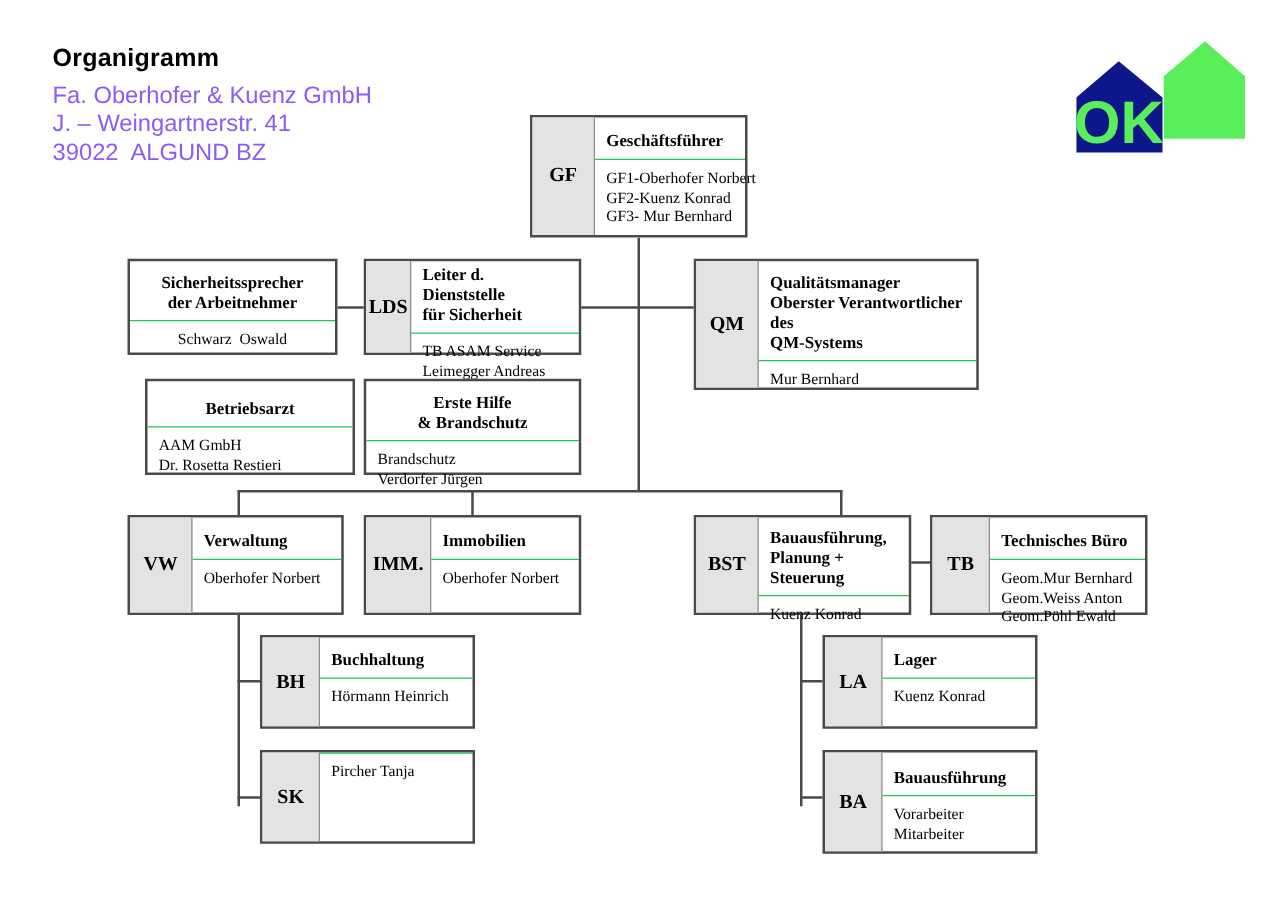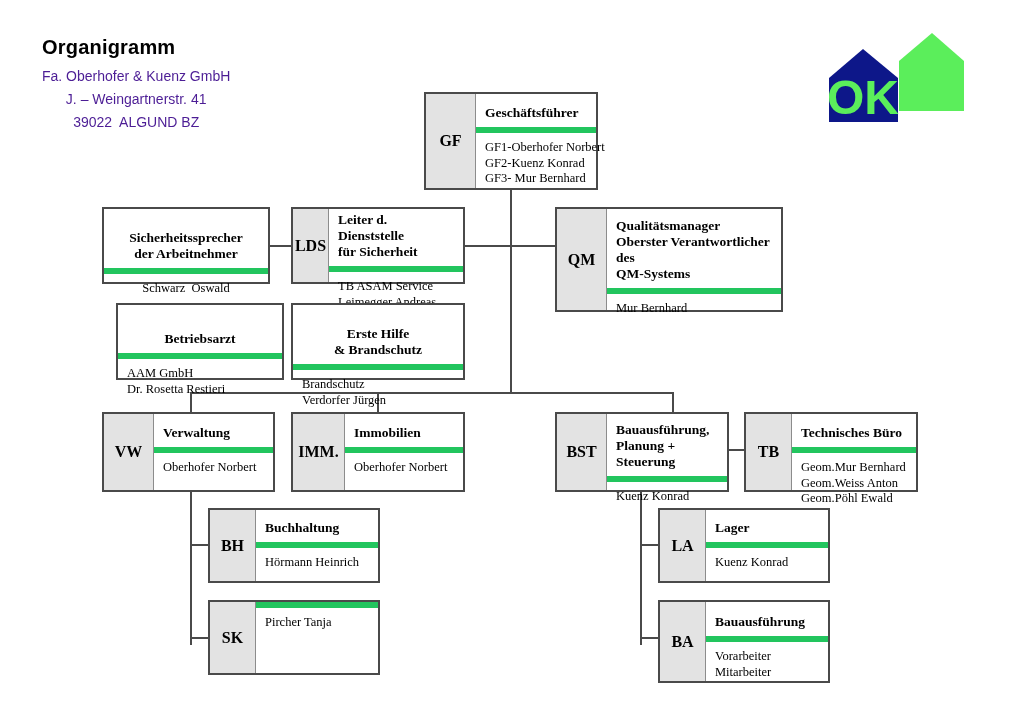--- a/index.html
+++ b/index.html
@@ -3,42 +3,42 @@
 <meta charset="utf-8">
 <style>
   html,body{margin:0;padding:0;background:#ffffff;}
   body{width:1020px;height:722px;position:relative;overflow:hidden;
        font-family:"Liberation Serif",serif;}
 
   
   #header{position:absolute;left:42px;top:36px;}
   #org-title{font-family:"Liberation Sans",sans-serif;font-weight:bold;
              font-size:20px;color:#000;letter-spacing:.2px;margin:0 0 6px 0;}
-  .addr-line{font-family:"Liberation Sans",sans-serif;font-size:14px;
-             color:#4c1d95;line-height:23px;white-space:pre;text-align:center;}
-
-  
-  #logo{position:absolute;left:829px;top:31px;width:135px;height:100px;}
+  .addr-line{font-family:"Liberation Sans",sans-serif;font-size:19px;
+             color:#8b5cf6;line-height:23px;white-space:pre;}
+
+  
+  #logo{position:absolute;left:861px;top:31px;width:135px;height:100px;}
 
   
   .ln{position:absolute;background:#4a4a4a;}
   .lnv{width:2px;}
   .lnh{height:2px;}
 
   
   .box{position:absolute;box-sizing:border-box;border:2px solid #4a4a4a;
        background:#ffffff;display:flex;}
   .code{box-sizing:border-box;background:#e3e3e3;border-right:1px solid #8c8c8c;
         display:flex;align-items:center;justify-content:center;
         font-weight:bold;font-size:16px;color:#000;flex:0 0 auto;}
   .body{flex:1 1 auto;display:flex;flex-direction:column;min-width:0;}
   .bhead{font-weight:bold;font-size:13.5px;line-height:16px;color:#000;
          padding:7px 9px 6px 9px;flex:0 0 auto;}
-  .bhead.ctr{text-align:center;margin-top:12px;}
-  .bbody{border-top:6px solid #22c55e;font-size:12.5px;line-height:15.5px;
+  .bhead.ctr{text-align:center;}
+  .bbody{border-top:1px solid #22c55e;font-size:12.5px;line-height:15.5px;
          color:#000;padding:7px 9px 5px 9px;flex:1 1 auto;}
   .bbody.ctr{text-align:center;}
   .bbody .l{display:block;white-space:pre;}
   
   .plain .body{width:100%;}
 </style>
 </head>
 <body>
 
 <div id="header">

